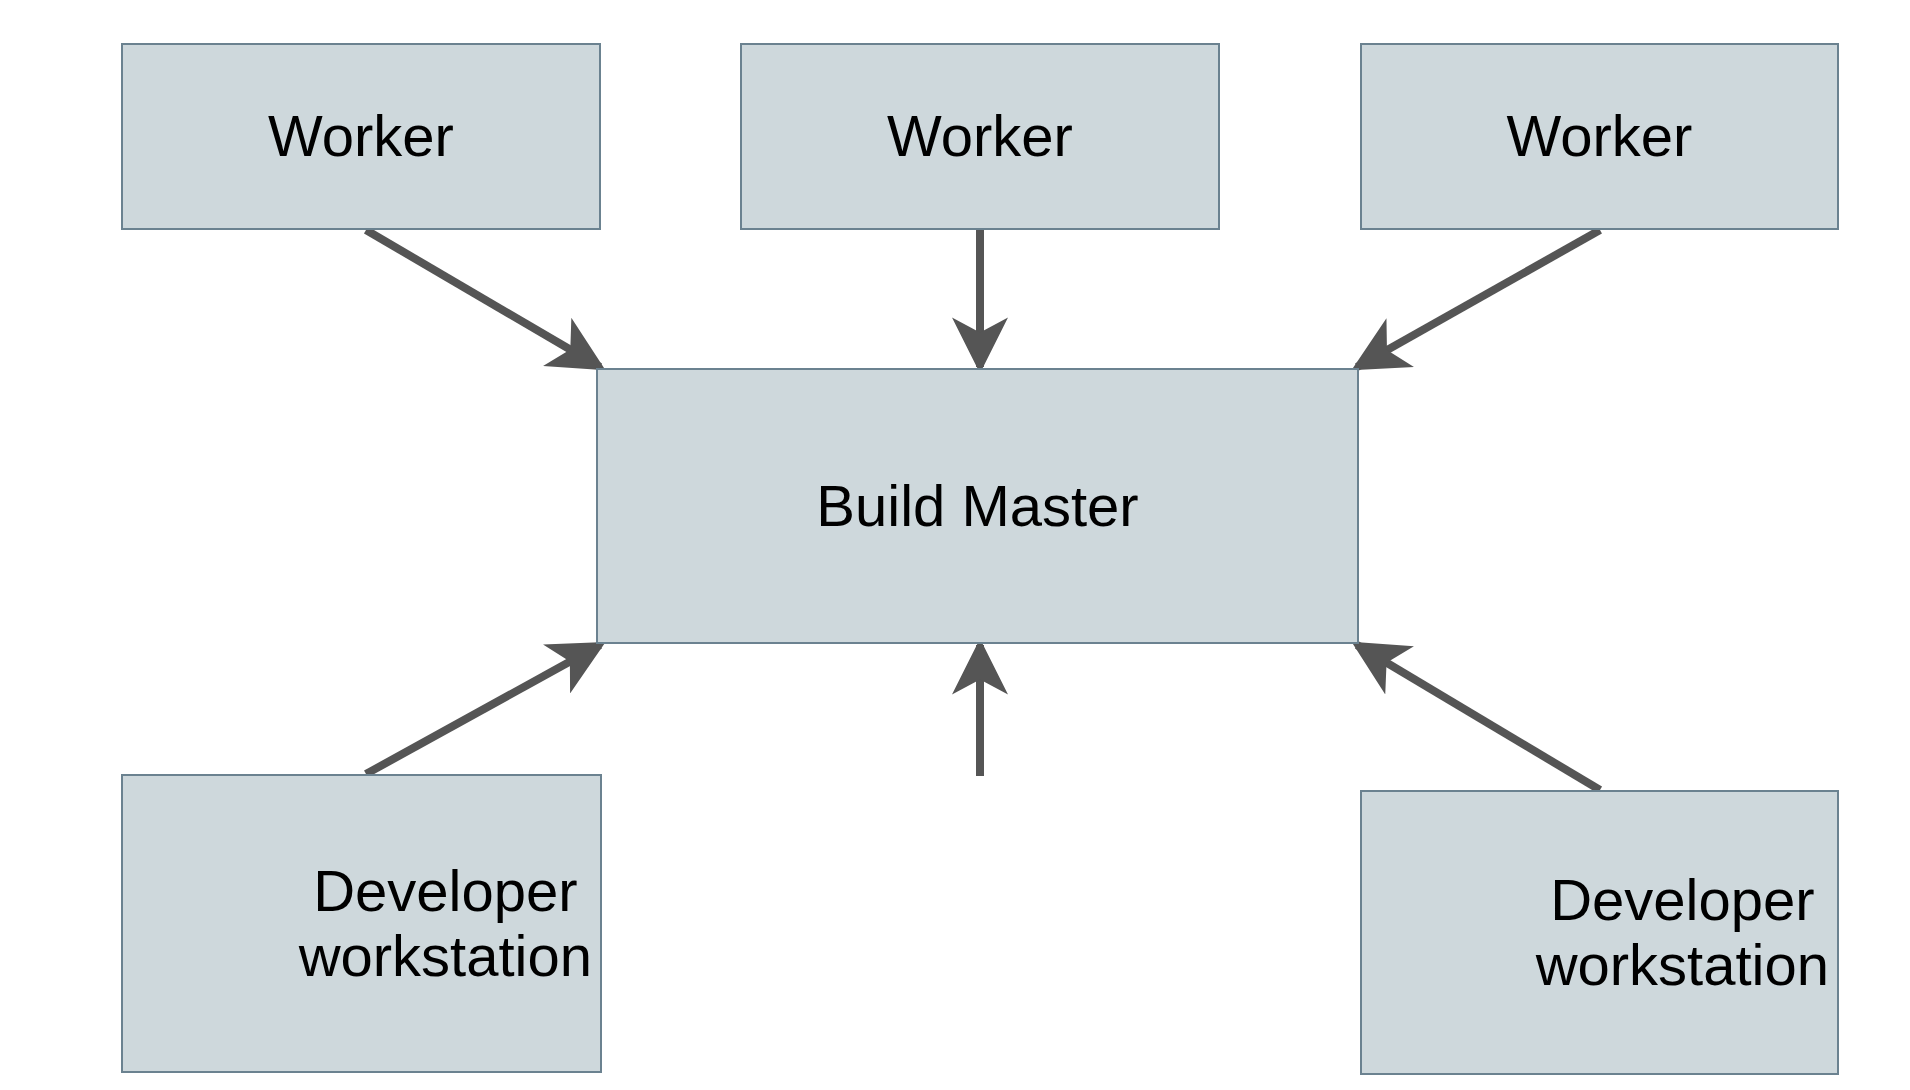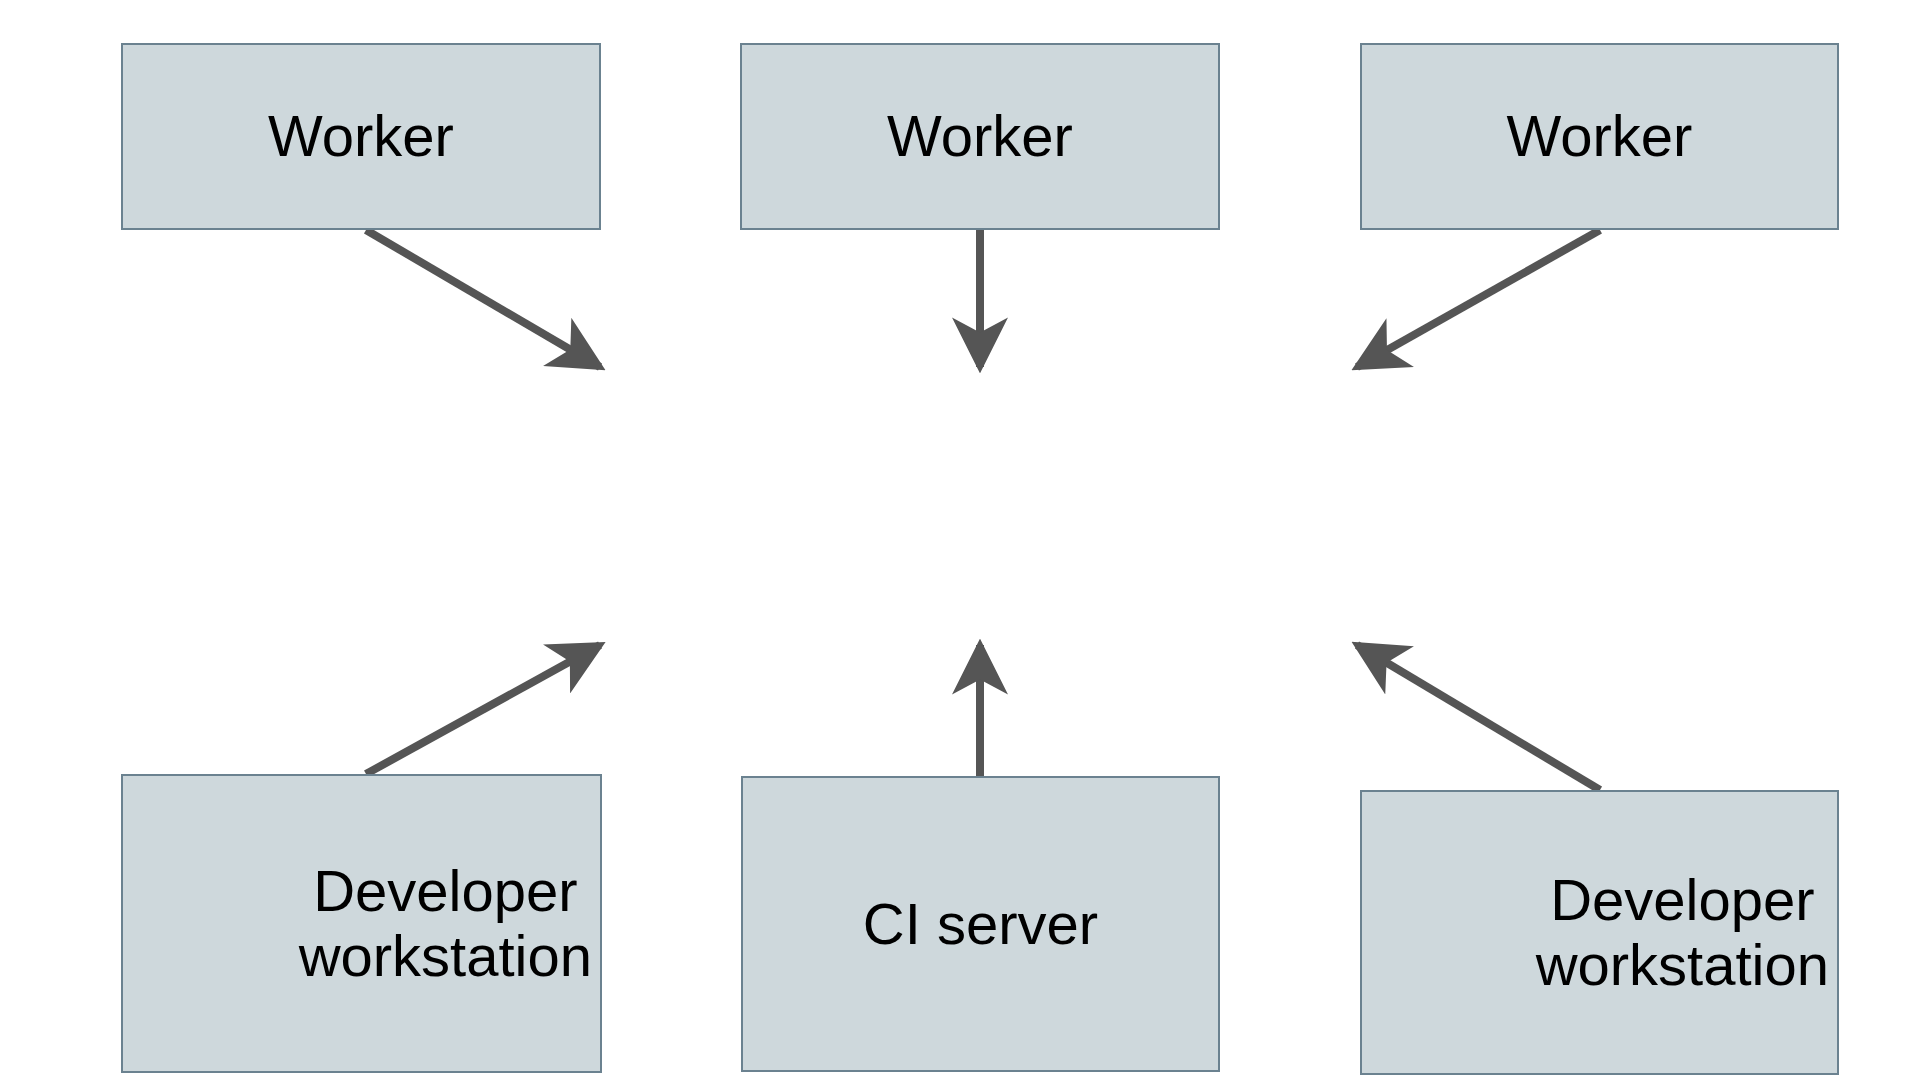--- a/index.html
+++ b/index.html
@@ -73,28 +73,28 @@
   </div>
 
   <div class="node node-worker" style="left: 740px; top: 43px; width: 480px; height: 187px; background: rgb(206, 216, 220); border-color: rgb(107, 130, 144);">
     <span class="label">Worker</span>
   </div>
 
   <div class="node node-worker" style="left: 1360px; top: 43px; width: 479px; height: 187px; background: rgb(206, 216, 220); border-color: rgb(107, 130, 144);">
     <span class="label">Worker</span>
   </div>
 
+  <div class="node node-master" style="left: 596px; top: 368px; width: 763px; height: 276px; background: rgb(206, 216, 220); border-color: rgb(107, 130, 144);">
+    <span class="label">Build Master</span>
+  </div>
 
   <div class="node node-dev" style="left: 121px; top: 774px; width: 481px; height: 299px; background: rgb(206, 216, 220); border-color: rgb(107, 130, 144);">
     <span class="label">Developer
 workstation</span>
   </div>
 
-  <div class="node node-ci" style="left: 741px; top: 776px; width: 479px; height: 296px; background: rgb(206, 216, 220); border-color: rgb(107, 130, 144);">
-    <span class="label">CI server</span>
-  </div>
 
   <div class="node node-dev" style="left: 1360px; top: 790px; width: 479px; height: 285px; background: rgb(206, 216, 220); border-color: rgb(107, 130, 144);">
     <span class="label">Developer
 workstation</span>
   </div>
 
 </div>
 
 </body></html>

